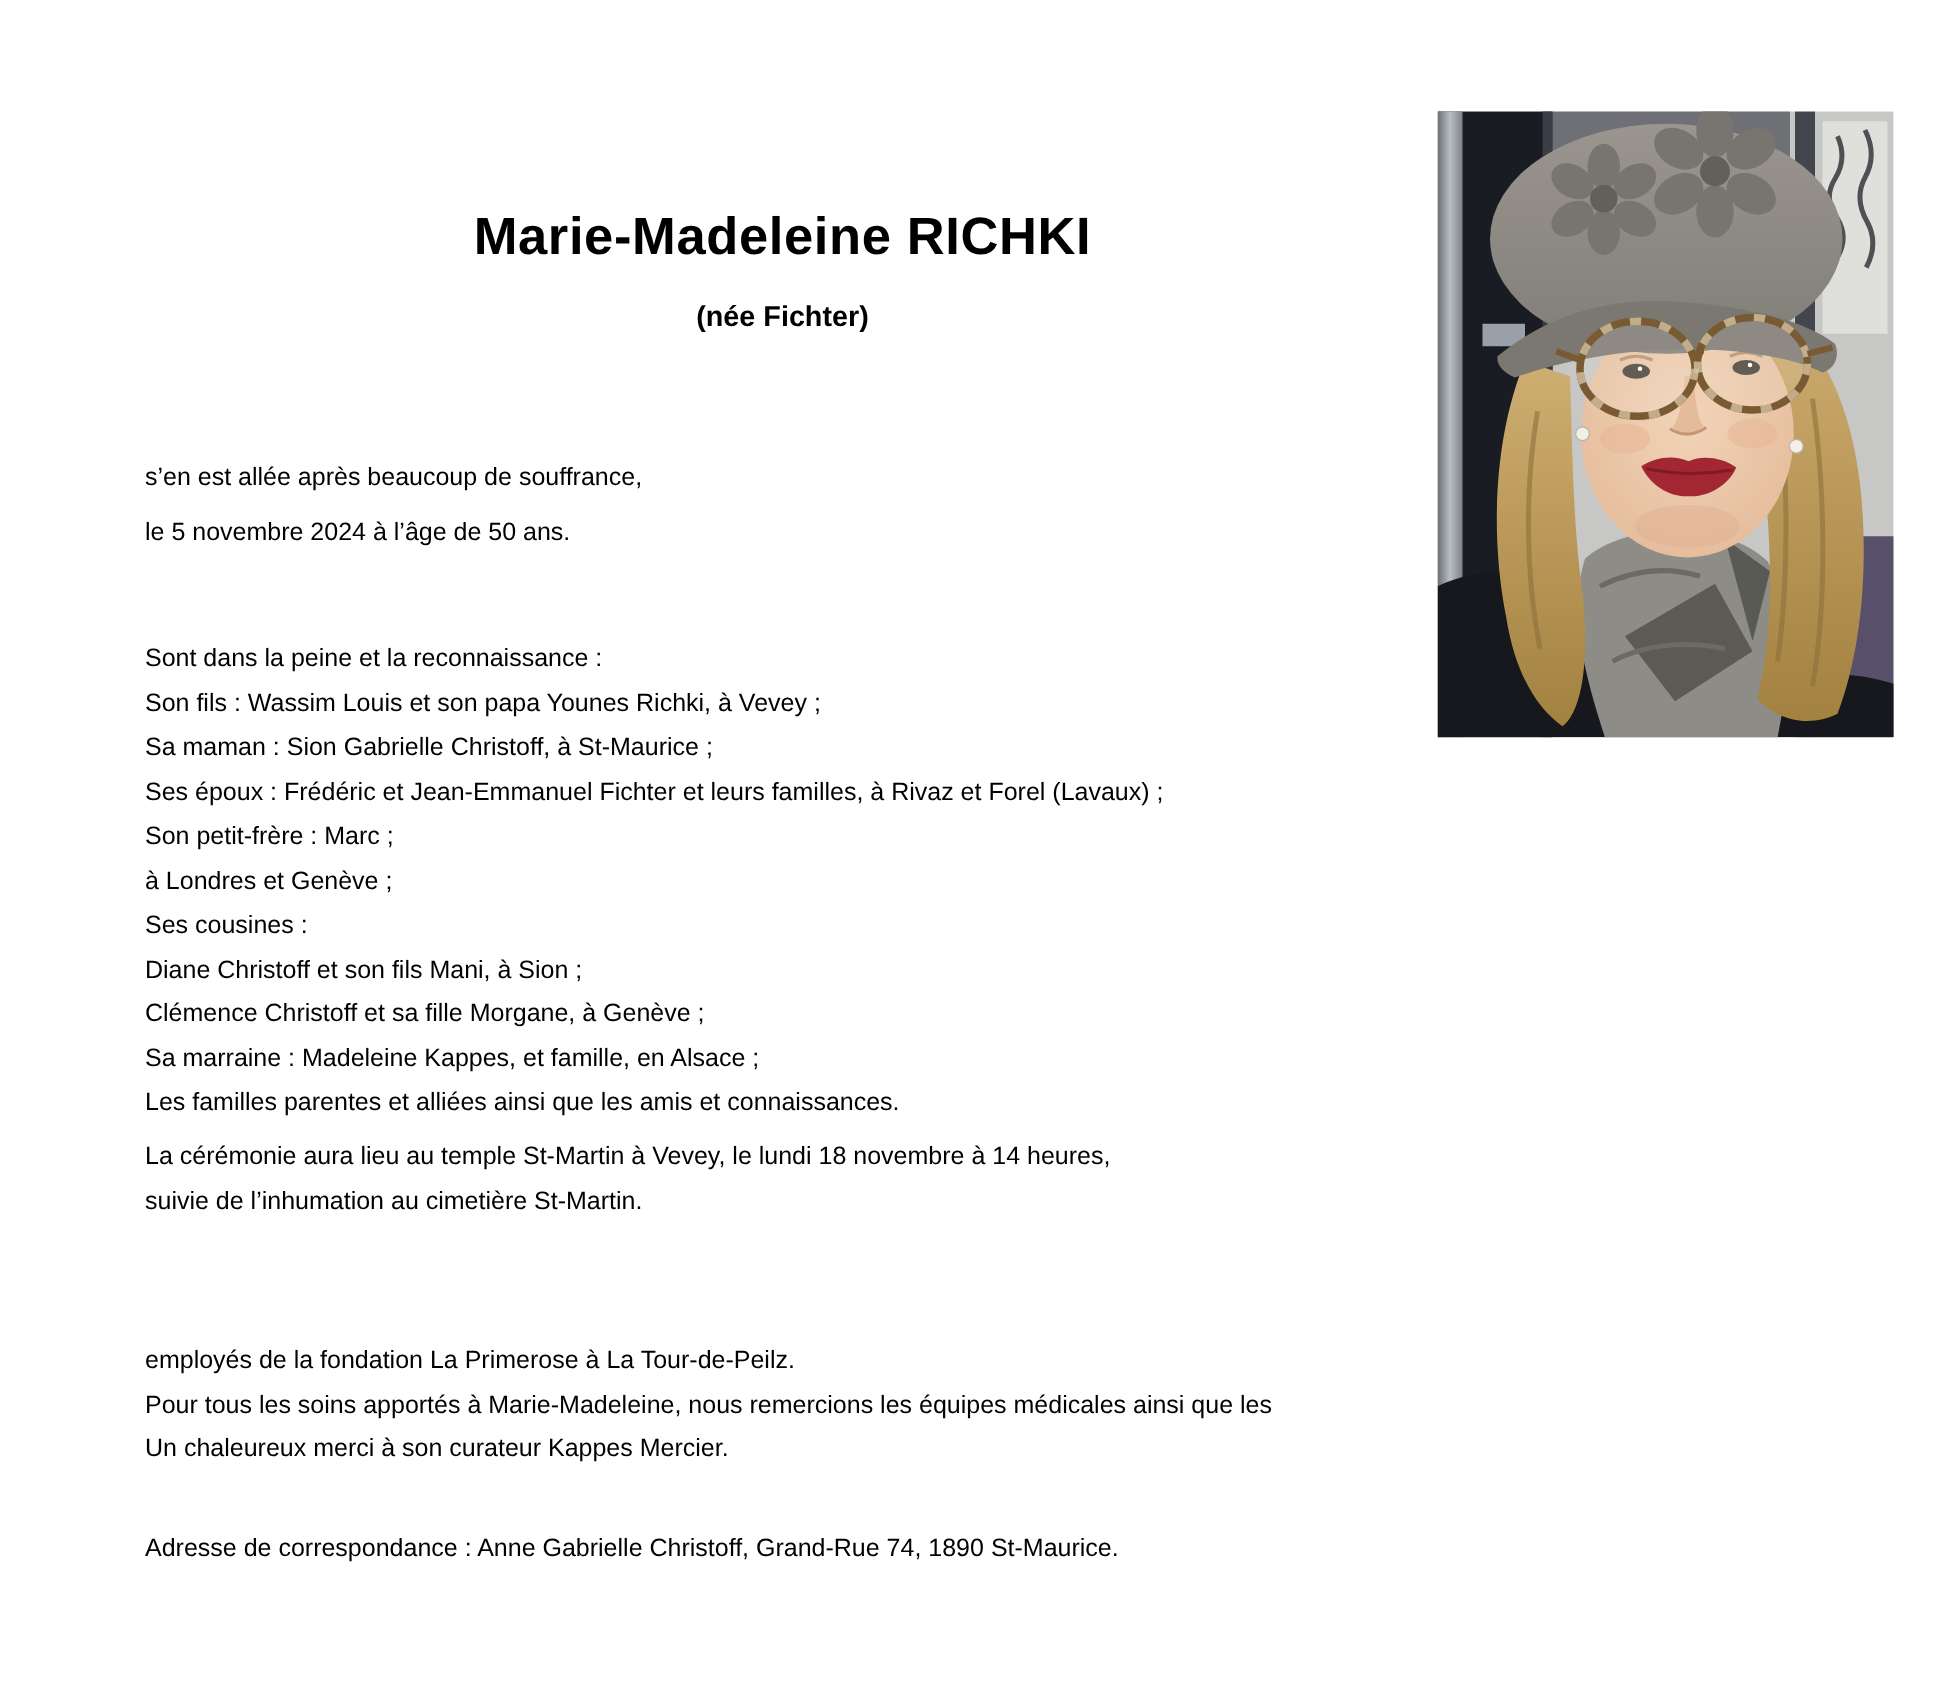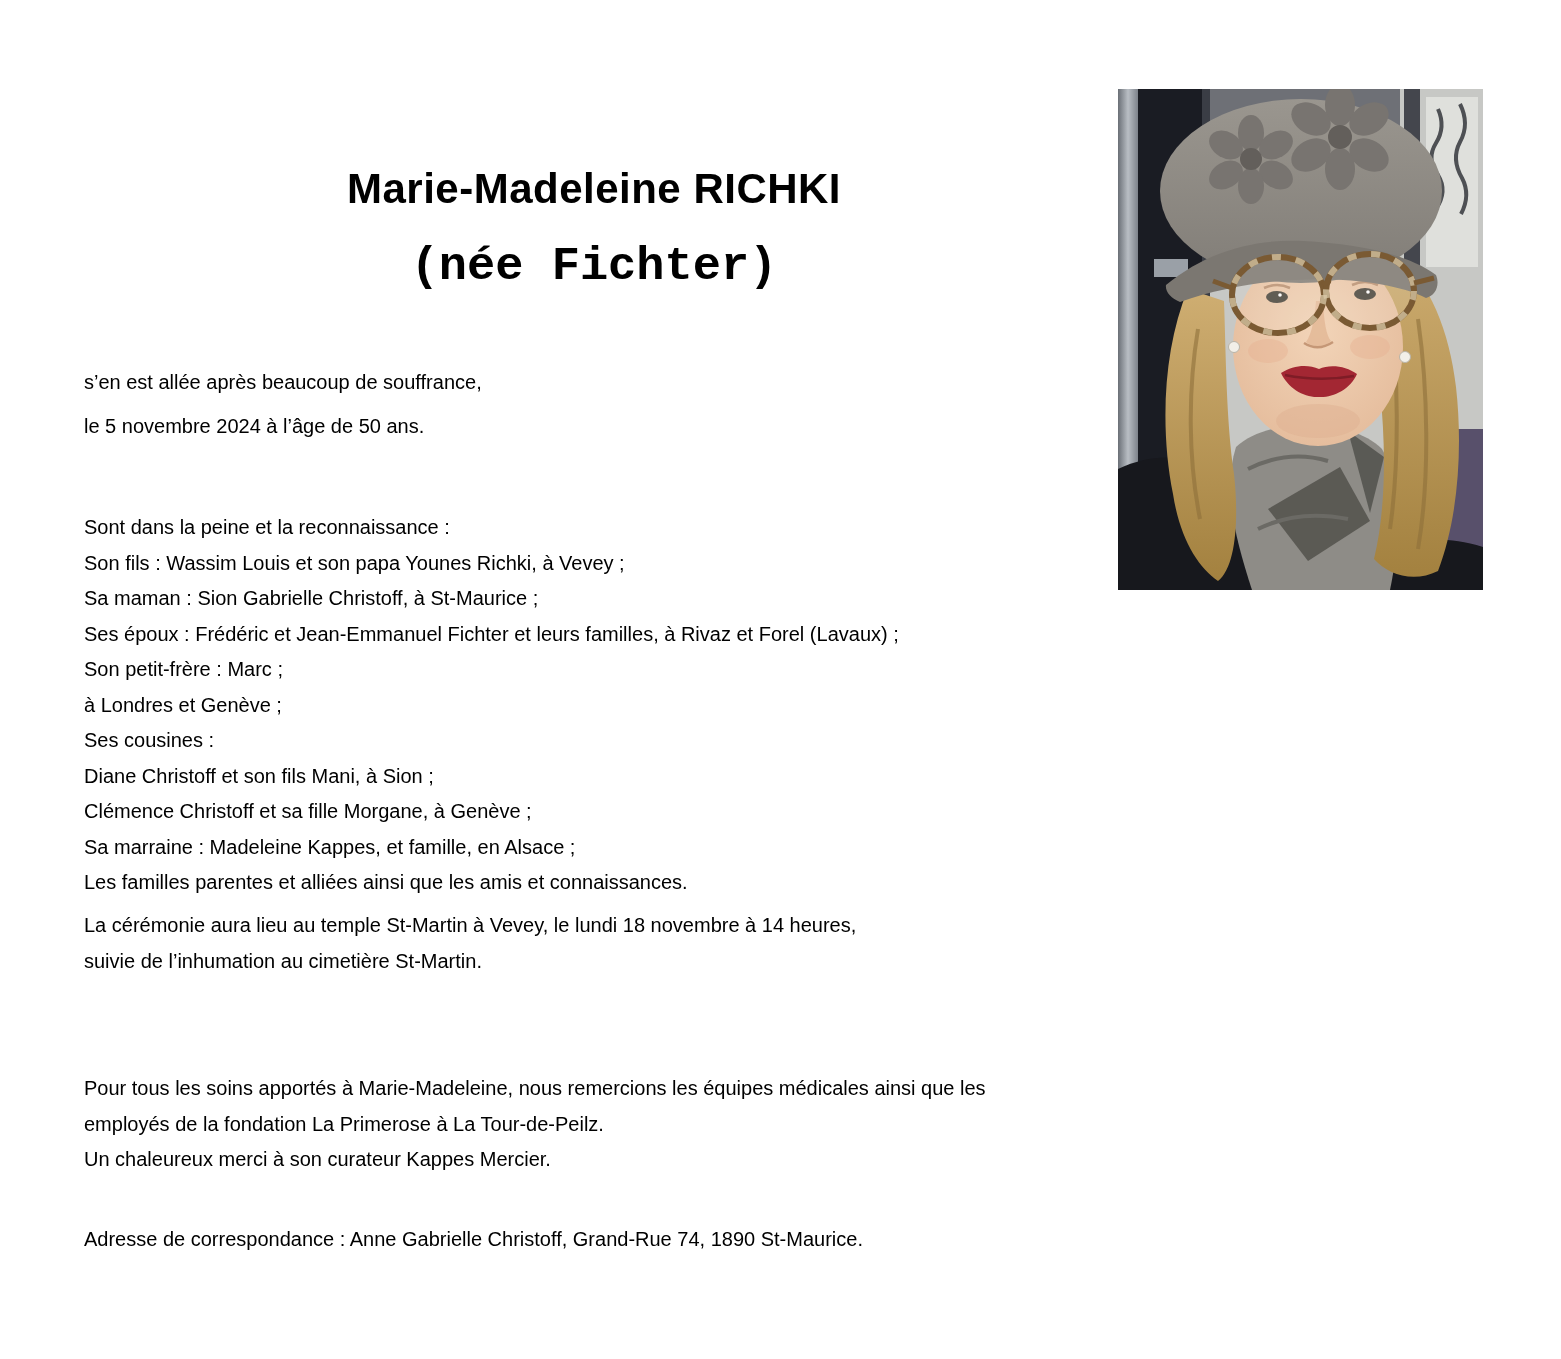--- a/index.html
+++ b/index.html
@@ -2,28 +2,28 @@
 <html><head>
 <meta charset="utf-8">
 <style>
   html,body{margin:0;padding:0;}
   body{
     width:1561px;height:1359px;position:relative;overflow:hidden;
     background:#ffffff;color:#000000;
     font-family:"Liberation Sans","DejaVu Sans",sans-serif;
     -webkit-font-smoothing:antialiased;
   }
-  .abs{position:absolute;}
+  .abs{position:absolute;margin-left:32px;}
   .title-wrap{
     left:84px;top:165px;width:1020px;text-align:center;
     font-size:42px;font-weight:bold;letter-spacing:0.5px;
   }
   .subtitle-wrap{
     left:84px;top:240px;width:1020px;text-align:center;
-    font-size:47px;font-weight:bold;font-family:Liberation Mono, monospace;
+    font-size:23px;font-weight:bold;
   }
   .para{
     left:84px;font-size:20px;line-height:35.5px;white-space:nowrap;
   }
   .para.intro{line-height:44px;}
   .tline span.b{font-weight:normal;}
   .photo-frame{
     left:1118px;top:89px;width:365px;height:501px;overflow:hidden;
   }
   .photo-frame svg{display:block;}
@@ -49,22 +49,22 @@
     <div class="tline"><span>Diane </span><span class="b">Christoff</span><span> et son fils Mani, à Sion ;</span></div>
     <div class="tline"><span>Clémence </span><span class="b">Christoff</span><span> et sa fille Morgane, à Genève ;</span></div>
     <div class="tline"><span>Sa marraine : Madeleine </span><span class="b">Kappes</span><span>, et famille, en Alsace ;</span></div>
     <div class="tline"><span>Les familles parentes et alliées ainsi que les amis et connaissances.</span></div>
   </div>
 <div class="abs para" style="top:908px">
     <div class="tline"><span>La cérémonie aura lieu au temple St-Martin à Vevey, le lundi 18 novembre à 14 heures,</span></div>
     <div class="tline"><span>suivie de l’inhumation au cimetière St-Martin.</span></div>
   </div>
 <div class="abs para" style="top:1071px">
+    <div class="tline"><span>employés de la fondation La Primerose à La Tour-de-Peilz.</span></div>
     <div class="tline"><span>Pour tous les soins apportés à Marie-Madeleine, nous remercions les équipes médicales ainsi que les</span></div>
-    <div class="tline"><span>employés de la fondation La Primerose à La Tour-de-Peilz.</span></div>
     <div class="tline"><span>Un chaleureux merci à son curateur Kappes Mercier.</span></div>
   </div>
 <div class="abs para" style="top:1222px">
     <div class="tline"><span>Adresse de correspondance : Anne Gabrielle Christoff, Grand-Rue 74, 1890 </span><span class="b">St-Maurice</span><span>.</span></div>
   </div>
 
 <div class="abs photo-frame">
   <svg width="365" height="501" viewBox="0 0 365 501">
     <defs>
       <linearGradient id="steel" x1="0" y1="0" x2="1" y2="0">

